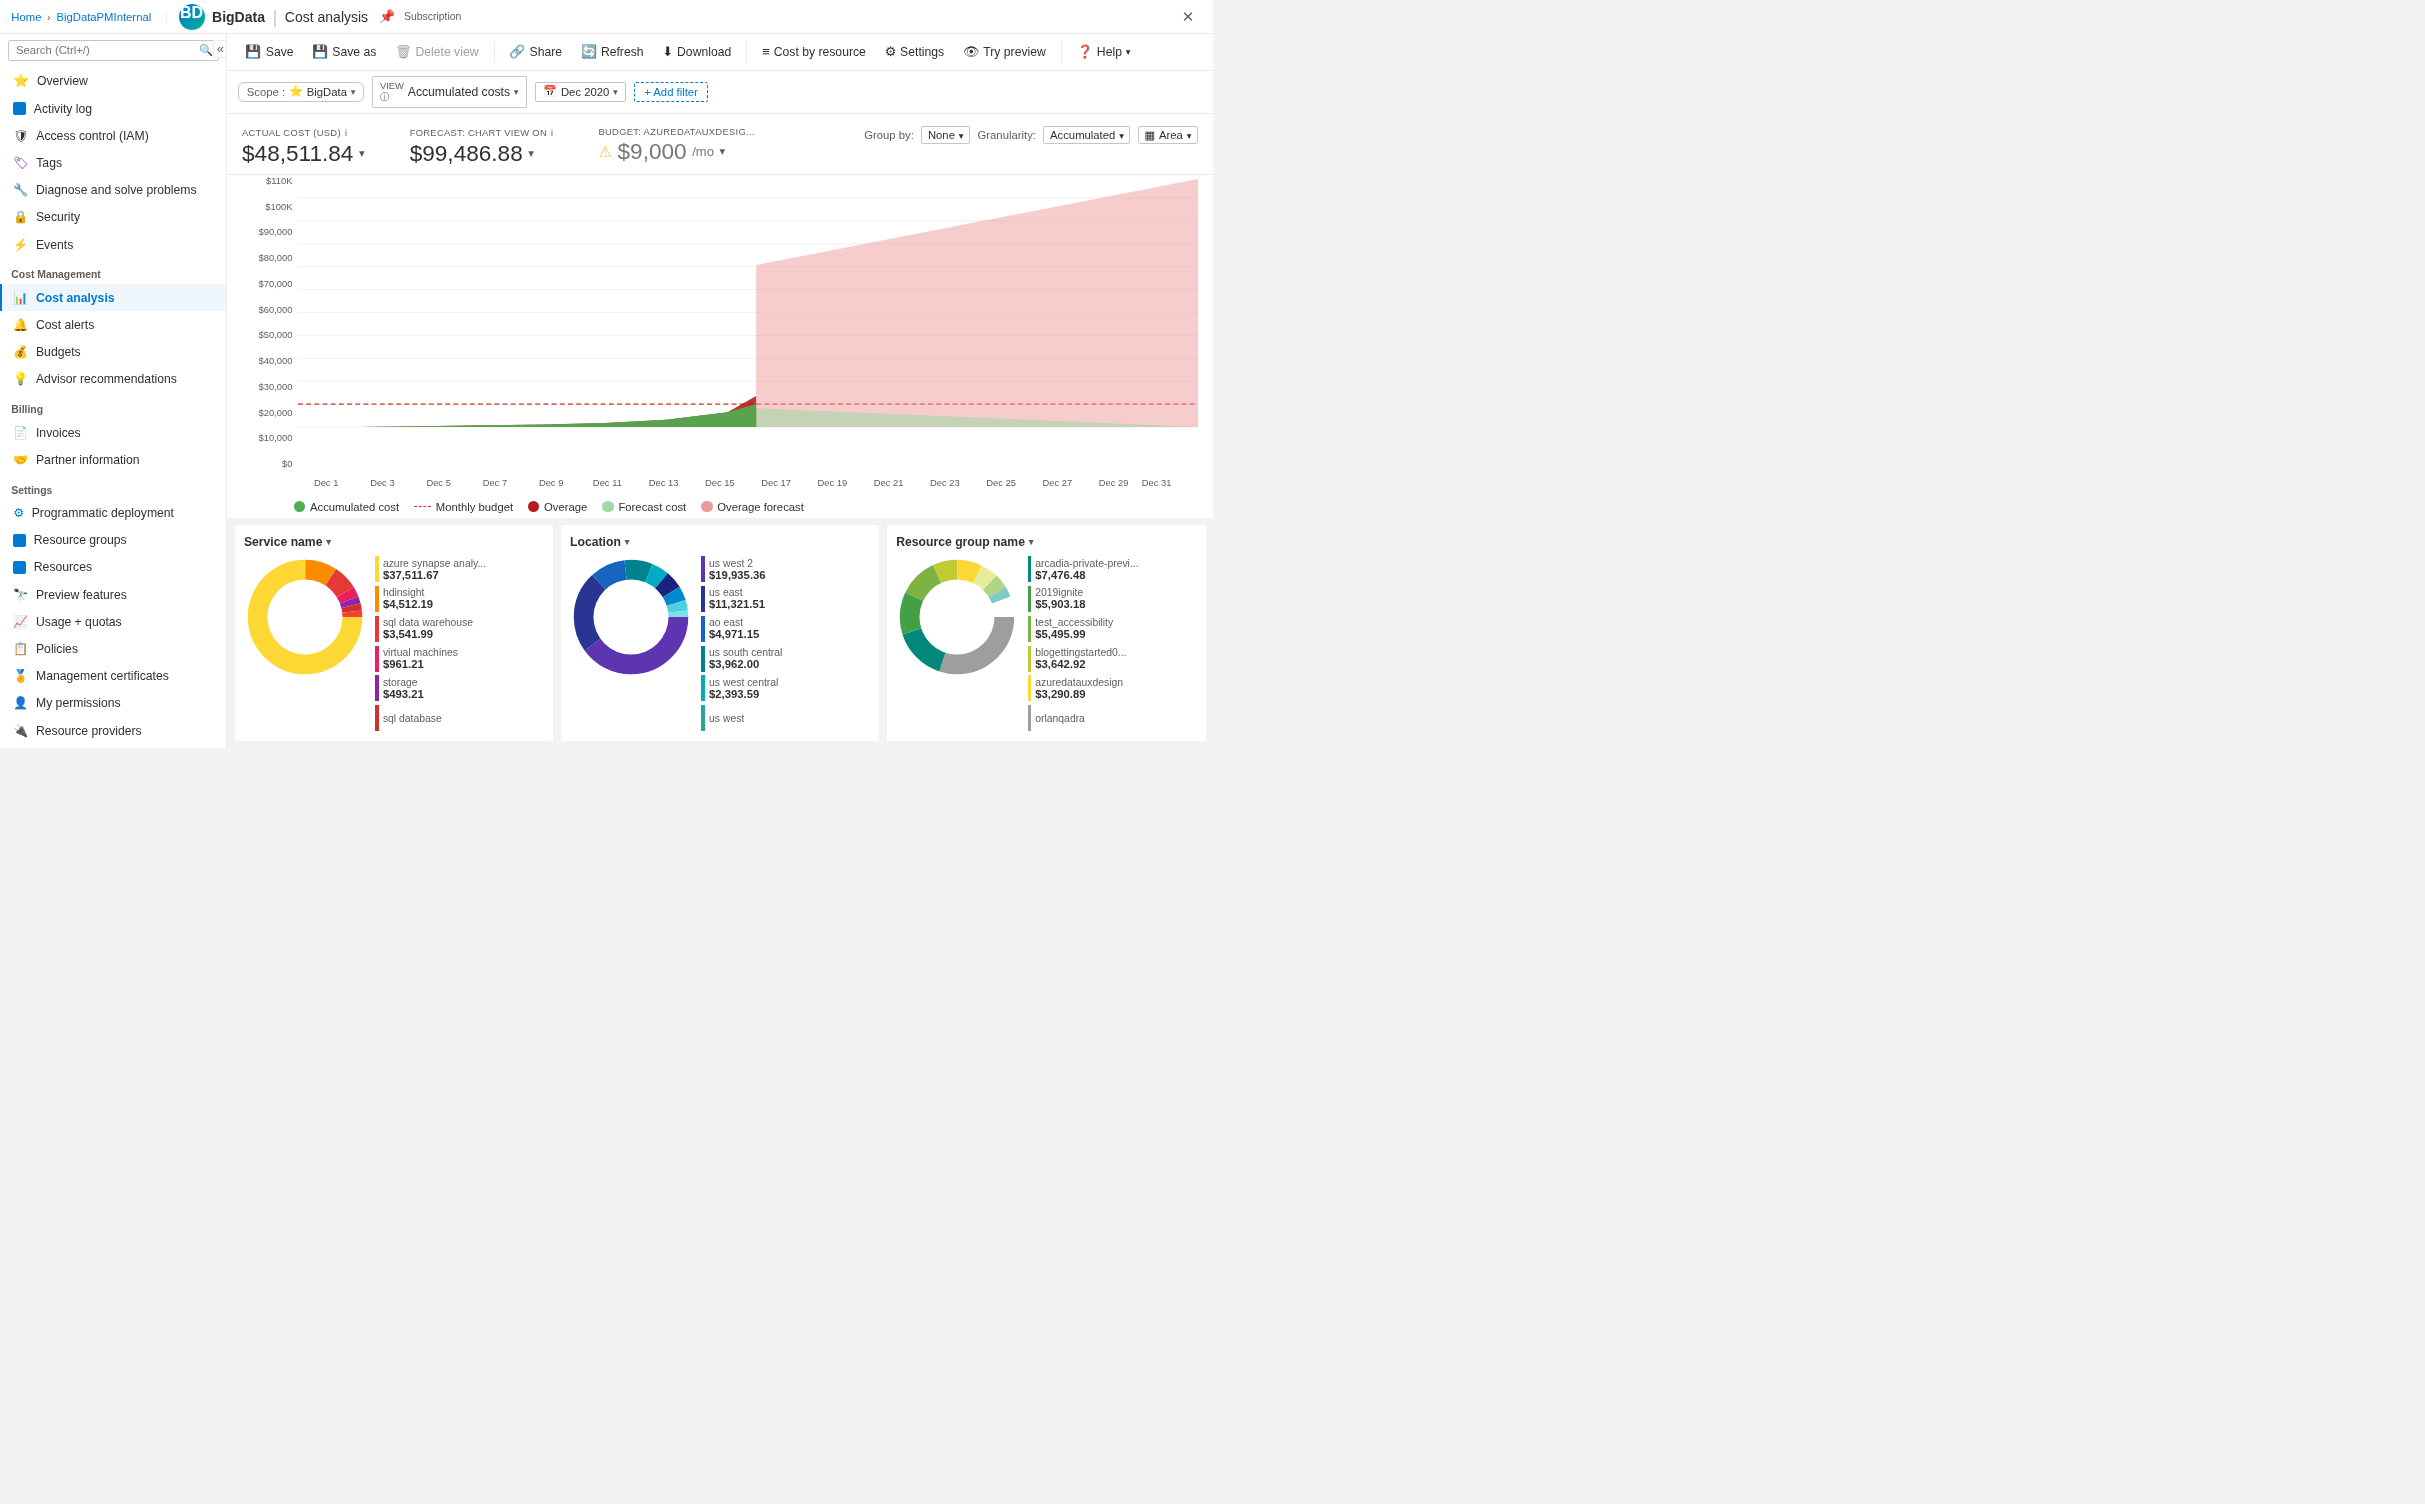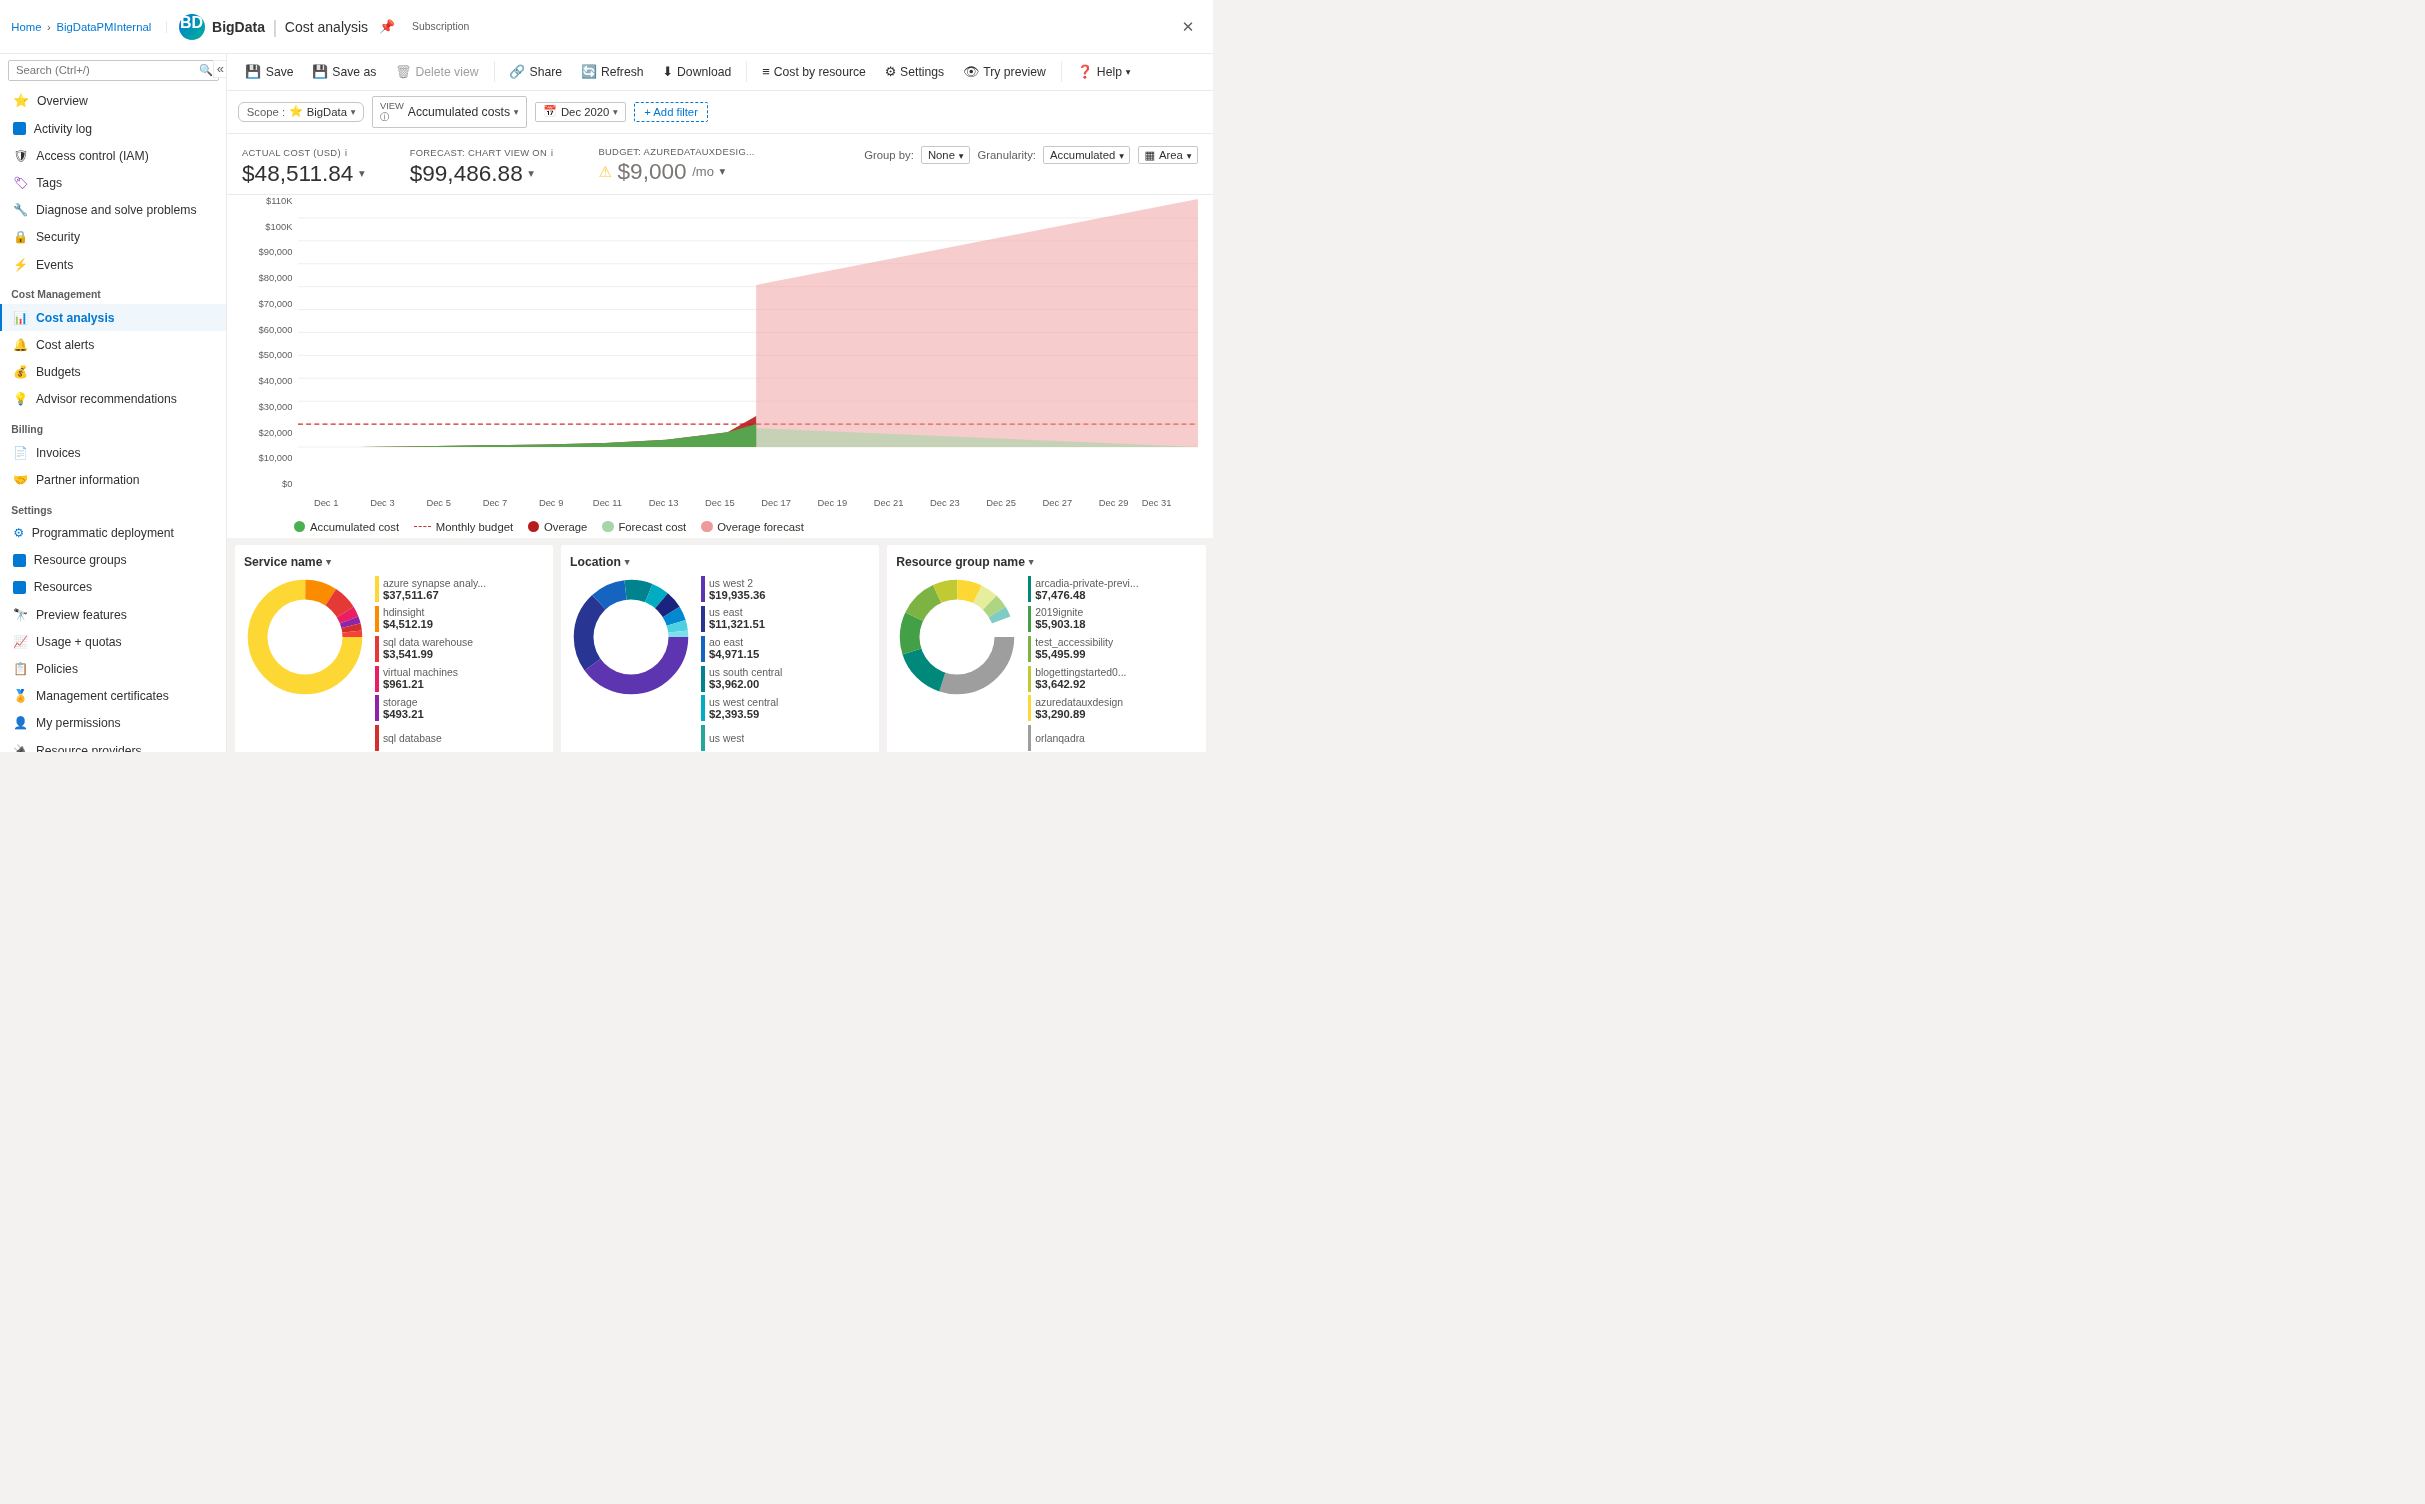--- a/index.html
+++ b/index.html
@@ -1,19 +1,19 @@
 <!DOCTYPE html>
 <html style="font-size:15px"><head>
   <meta charset="utf-8">
   <style>
     * { box-sizing: border-box; margin: 0; padding: 0; }
     body { font-family: 'Segoe UI', Arial, sans-serif; font-size: 12.2px; background: #f3f2f1; color: #323130; overflow: hidden; width: 1213px; height: 752px; }
 
     
-    .top-bar { height: 54px; background: #fff; border-bottom: 0.9px solid #edebe9; display: flex; align-items: center; padding: 0 11.3px; gap: 7.5px; }
+    .top-bar { height: 34px; background: #fff; border-bottom: 0.9px solid #edebe9; display: flex; align-items: center; padding: 0 11.3px; gap: 7.5px; }
     .close-btn { margin-left: auto; cursor: pointer; font-size: 15px; color: #605e5c; background: none; border: none; padding: 3.8px 7.5px; }
 
     .app-layout { display: flex; height: calc(752px - 38px); }
 
     
     .sidebar { width: 227px; background: #fff; border-right: 0.9px solid #edebe9; display: flex; flex-direction: column; overflow-y: auto; flex-shrink: 0; position: relative; }
     .sidebar-item { display: flex; align-items: center; padding: 6.6px 11.3px; cursor: pointer; font-size: 12.2px; color: #323130; gap: 7.5px; border-left: 2.8px solid transparent; }
     .sidebar-item.active { background: #eff6fc; border-left-color: #0078d4; font-weight: 600; color: #0078d4; }
     .sidebar-section { padding: 11.3px 11.3px 3.8px; font-size: 10.4px; font-weight: 600; color: #605e5c; text-transform: none; letter-spacing: 0; }
 
@@ -71,21 +71,21 @@
     <span style="color:#605e5c;">›</span>
     <span style="cursor:pointer;">BigDataPMInternal</span>
   </div>
   <div style="width:26px;height:26px;background:linear-gradient(135deg,#0078d4,#00b294);border-radius:50%;display:flex;align-items:flex-start;justify-content:center;color:#fff;font-size:16px;font-weight:bold;">
     <span>BD</span>
   </div>
   <span style="font-size:14px;font-weight:600;">BigData</span>
   <span style="color:#ccc;font-size:19px;">|</span>
   <span style="font-size:14px;color:#323130;">Cost analysis</span>
   <span style="font-size:13px;color:#605e5c;cursor:pointer;margin-left:3.8px;">📌</span>
-  <div style="flex:1;display:flex;flex-direction:column;margin-left:9px;">
+  <div style="flex:1;display:flex;flex-direction:column;margin-left:1px;">
     <span style="font-size:10.4px;color:#605e5c;">Subscription</span>
   </div>
   <button class="close-btn">✕</button>
 </div>
 
 <div class="app-layout">
 
   <div class="sidebar">
     <div style="padding:5.6px 7.5px;position:relative;">
       <input type="text" style="width: 100%; border: 0.9px solid rgb(200, 198, 196); padding: 3.8px 22.6px 3.8px 7.5px; font-size: 11.3px; border-radius: 1.9px;" placeholder="Search (Ctrl+/)">

